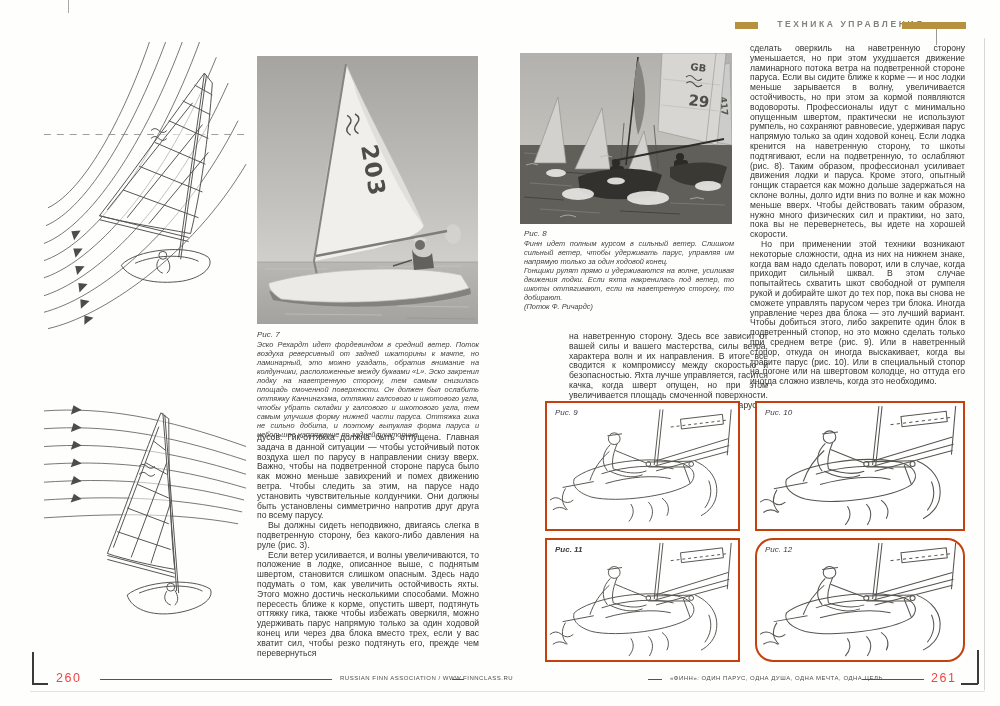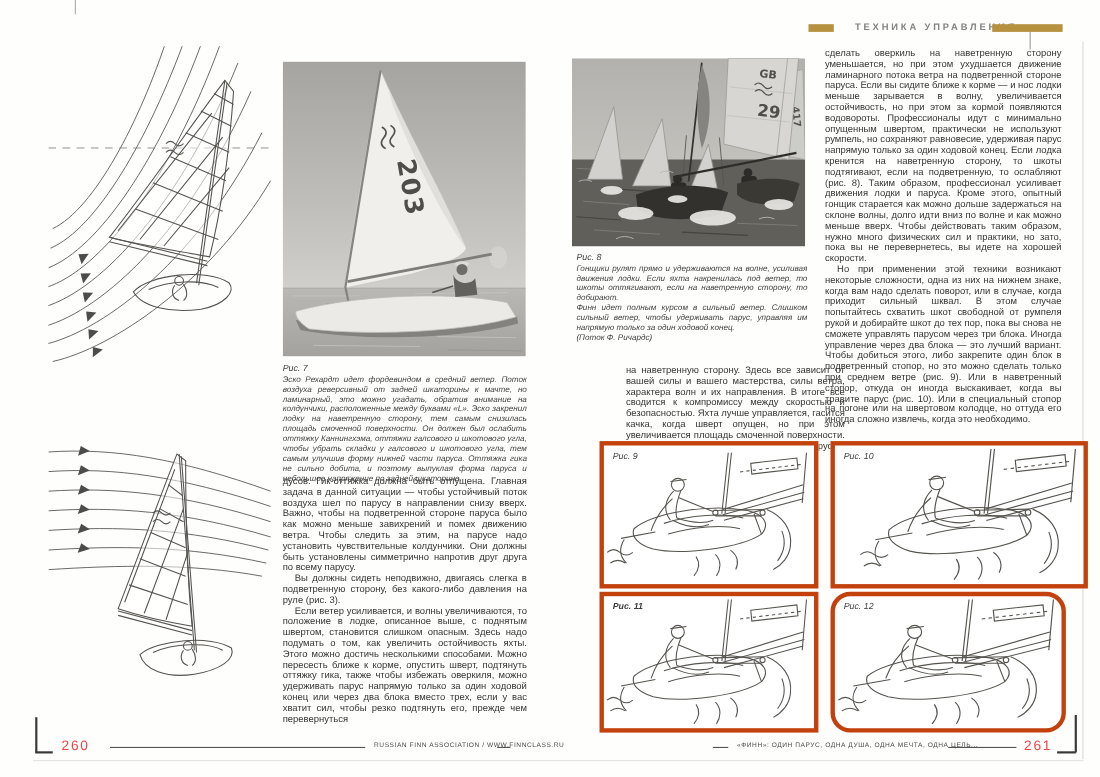--- a/index.html
+++ b/index.html
@@ -7,21 +7,21 @@
           font-family:"Liberation Sans",sans-serif;color:#343432;}
   .abs{position:absolute;}
   .edge{background:#d7d7d3;}
   .goldbar{background:#b6913f;height:7px;}
   .hdr-title{font-size:8.5px;letter-spacing:2.6px;color:#82827e;text-align:center;font-weight:bold;}
   .cap-label{font-style:italic;font-size:8px;color:#3b3b39;margin-bottom:1px;}
   .cap{font-style:italic;font-size:7.4px;line-height:9px;text-align:justify;color:#3f3f3d;}
   .body-txt{font-size:8.6px;line-height:9.8px;text-align:justify;color:#34342f;}
   .body-txt p{margin:0;}
   .body-txt p.ind{text-indent:11px;}
-  .figbox{border:4px solid #c2410c;background:#fff;}
+  .figbox{border:2px solid #c2410c;background:#fff;}
   .figbox .cap-label{position:absolute;top:5px;left:8px;background:transparent;}
   .footer-num{font-size:12.5px;letter-spacing:1.5px;color:#ef4444;}
   .footer-tiny{font-size:6px;letter-spacing:0.5px;color:#4c4c4a;white-space:nowrap;}
   .rule{background:#55534e;height:1px;}
   .bracket{background:#3a3a38;}
   svg{display:block;}
   .ink{stroke:#56544f;fill:none;stroke-width:1;}
   .ink-thin{stroke:#56544f;fill:none;stroke-width:0.8;}
 </style>
 </head>
@@ -286,41 +286,41 @@
           <ellipse cx="36" cy="120" rx="10" ry="4"></ellipse>
         <ellipse cx="96" cy="128" rx="9" ry="3.5"></ellipse>
       </g>
       <g stroke="#b8b7b3" stroke-width="0.8" fill="none">
         <path d="M6 112 q6 -3 12 0 M80 104 q6 -3 12 0 M170 146 q7 -3 14 0 M40 164 q8 -4 16 0"></path>
       </g>
     </svg>
   </div>
   <div class="abs" style="left:524px;top:229px;width:210px;">
     <div class="cap-label">Рис. 8</div>
+    <div class="cap">Финн идет полным курсом в сильный ветер. Слишком сильный ветер, чтобы удерживать парус, управляя им напрямую только за один ходовой конец.</div>
     <div class="cap">Гонщики рулят прямо и удерживаются на волне, усиливая движения лодки. Если яхта накренилась под ветер, то шкоты оттягивают, если на наветренную сторону, то добирают.</div>
-    <div class="cap">Финн идет полным курсом в сильный ветер. Слишком сильный ветер, чтобы удерживать парус, управляя им напрямую только за один ходовой конец.</div>
     <div class="cap">(Поток Ф. Ричардс)</div>
   </div>
 
   <div class="abs body-txt" style="left:569px;top:316px;width:199px;margin-top:16px;">
     <p>на наветренную сторону. Здесь все зависит от вашей силы и вашего мастерства, силы ветра, характера волн и их направления. В итоге все сводится к компромиссу между скоростью и безопасностью. Яхта лучше управляется, гасится качка, когда шверт опущен, но при этом увеличивается площадь смоченной поверхности. Сильно добитая гик-оттяжка уплощает парус, и вероятность</p>
   </div>
 
   <div class="abs body-txt" style="left:750px;top:44px;width:215px;">
     <p>сделать оверкиль на наветренную сторону уменьшается, но при этом ухудшается движение ламинарного потока ветра на подветренной стороне паруса. Если вы сидите ближе к корме — и нос лодки меньше зарывается в волну, увеличивается остойчивость, но при этом за кормой появляются водовороты. Профессионалы идут с минимально опущенным швертом, практически не используют румпель, но сохраняют равновесие, удерживая парус напрямую только за один ходовой конец. Если лодка кренится на наветренную сторону, то шкоты подтягивают, если на подветренную, то ослабляют (рис. 8). Таким образом, профессионал усиливает движения лодки и паруса. Кроме этого, опытный гонщик старается как можно дольше задержаться на склоне волны, долго идти вниз по волне и как можно меньше вверх. Чтобы действовать таким образом, нужно много физических сил и практики, но зато, пока вы не перевернетесь, вы идете на хорошей скорости.</p>
     <p class="ind">Но при применении этой техники возникают некоторые сложности, одна из них на нижнем знаке, когда вам надо сделать поворот, или в случае, когда приходит сильный шквал. В этом случае попытайтесь схватить шкот свободной от румпеля рукой и добирайте шкот до тех пор, пока вы снова не сможете управлять парусом через три блока. Иногда управление через два блока — это лучший вариант. Чтобы добиться этого, либо закрепите один блок в подветренный стопор, но это можно сделать только при среднем ветре (рис. 9). Или в наветренный стопор, откуда он иногда выскакивает, когда вы травите парус (рис. 10). Или в специальный стопор на погоне или на швертовом колодце, но оттуда его иногда сложно извлечь, когда это необходимо.</p>
   </div>
 
   <div class="abs figbox" style="left:545px;top:401px;width:191px;height:126px;">
     <span class="cap-label abs">Рис. 9</span>
     <svg width="191" height="126" viewBox="0 0 196 122">
         <use href="#dinghy"></use>
       </svg>
   </div>
-  <div class="abs figbox" style="left:755px;top:401px;width:206px;height:126px;padding-left:20px;">
+  <div class="abs figbox" style="left:755px;top:401px;width:206px;height:126px;">
     <span class="cap-label abs">Рис. 10</span>
     <svg width="206" height="126" viewBox="0 0 196 122" preserveAspectRatio="none">
         <use href="#dinghy"></use>
       </svg>
   </div>
   <div class="abs figbox" style="left:545px;top:538px;width:191px;height:120px;font-weight:bold;">
     <span class="cap-label abs">Рис. 11</span>
     <svg width="191" height="120" viewBox="0 0 196 122" preserveAspectRatio="none">
         <use href="#dinghy"></use>
       </svg>

